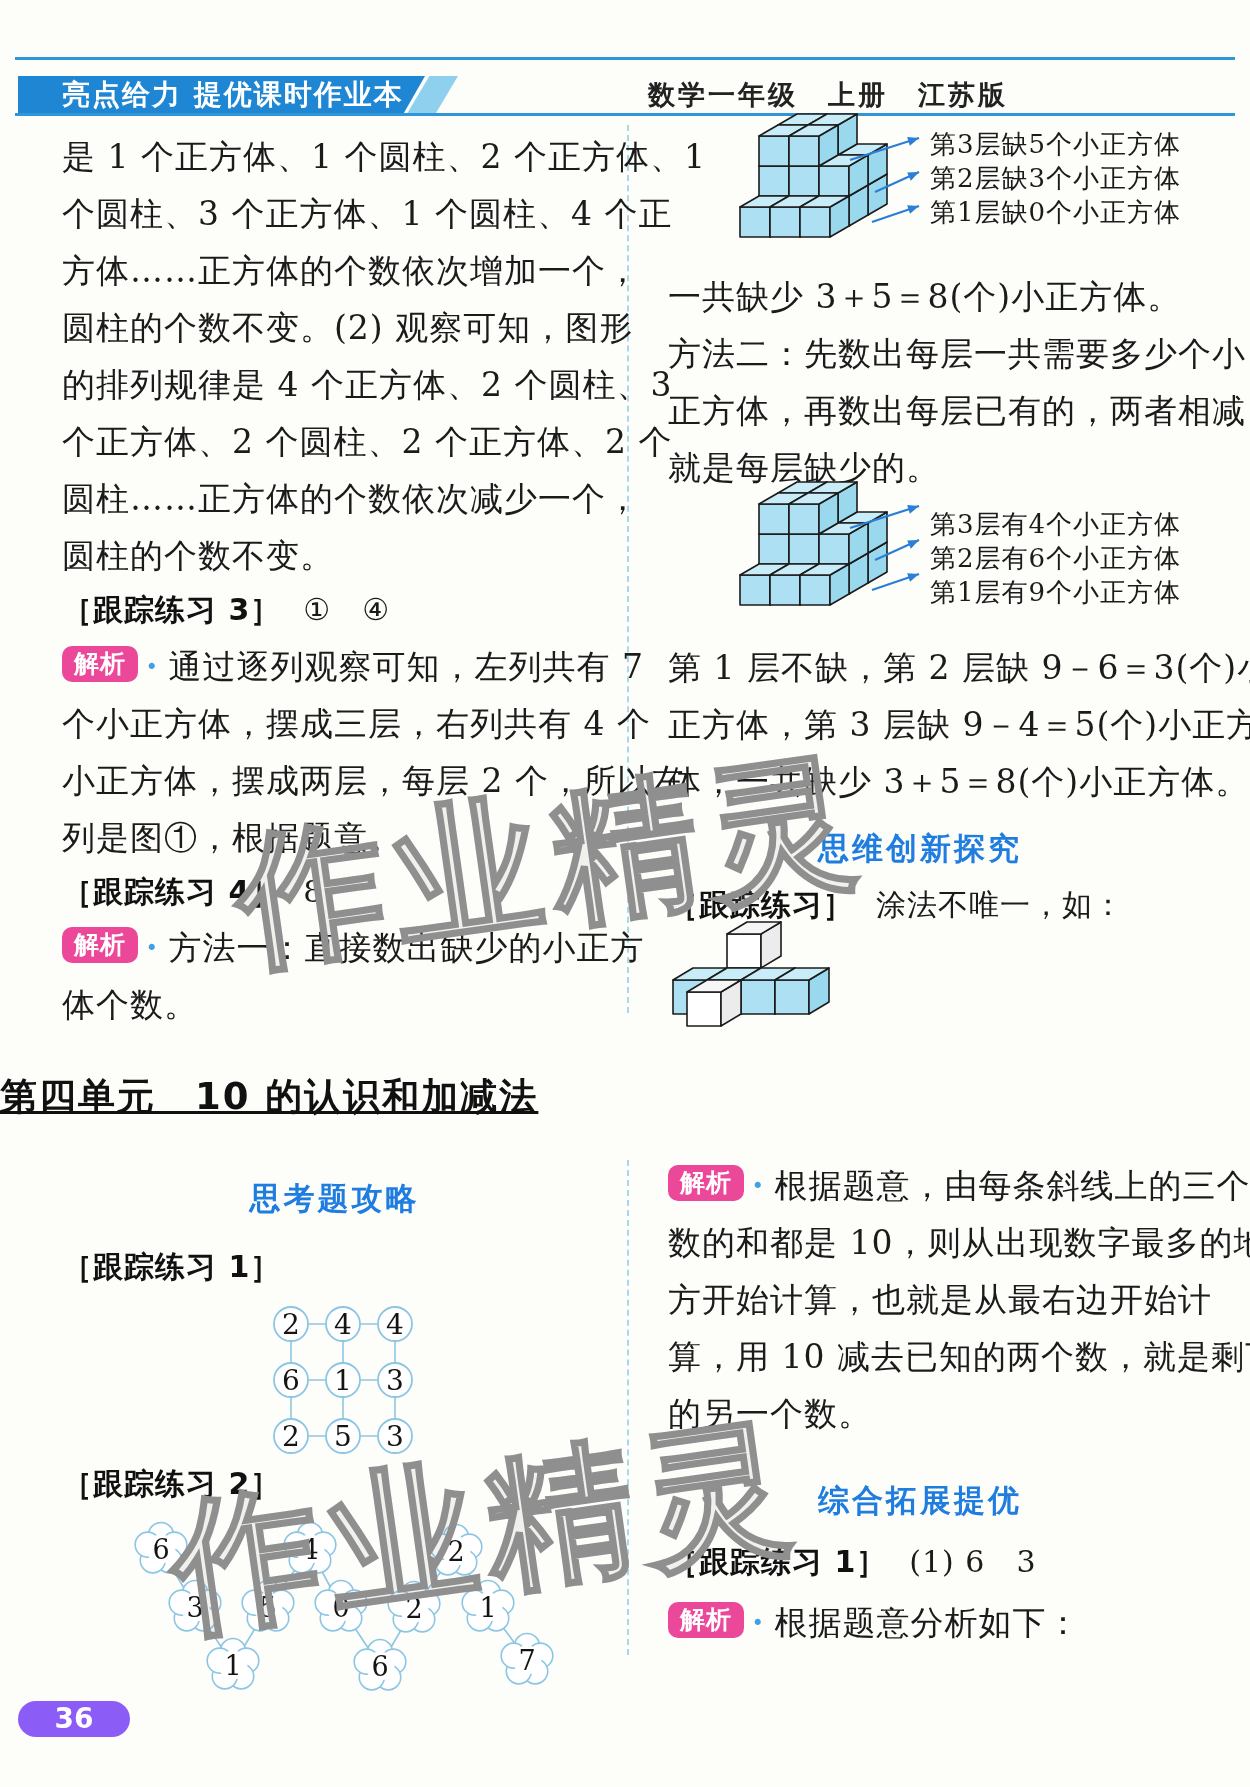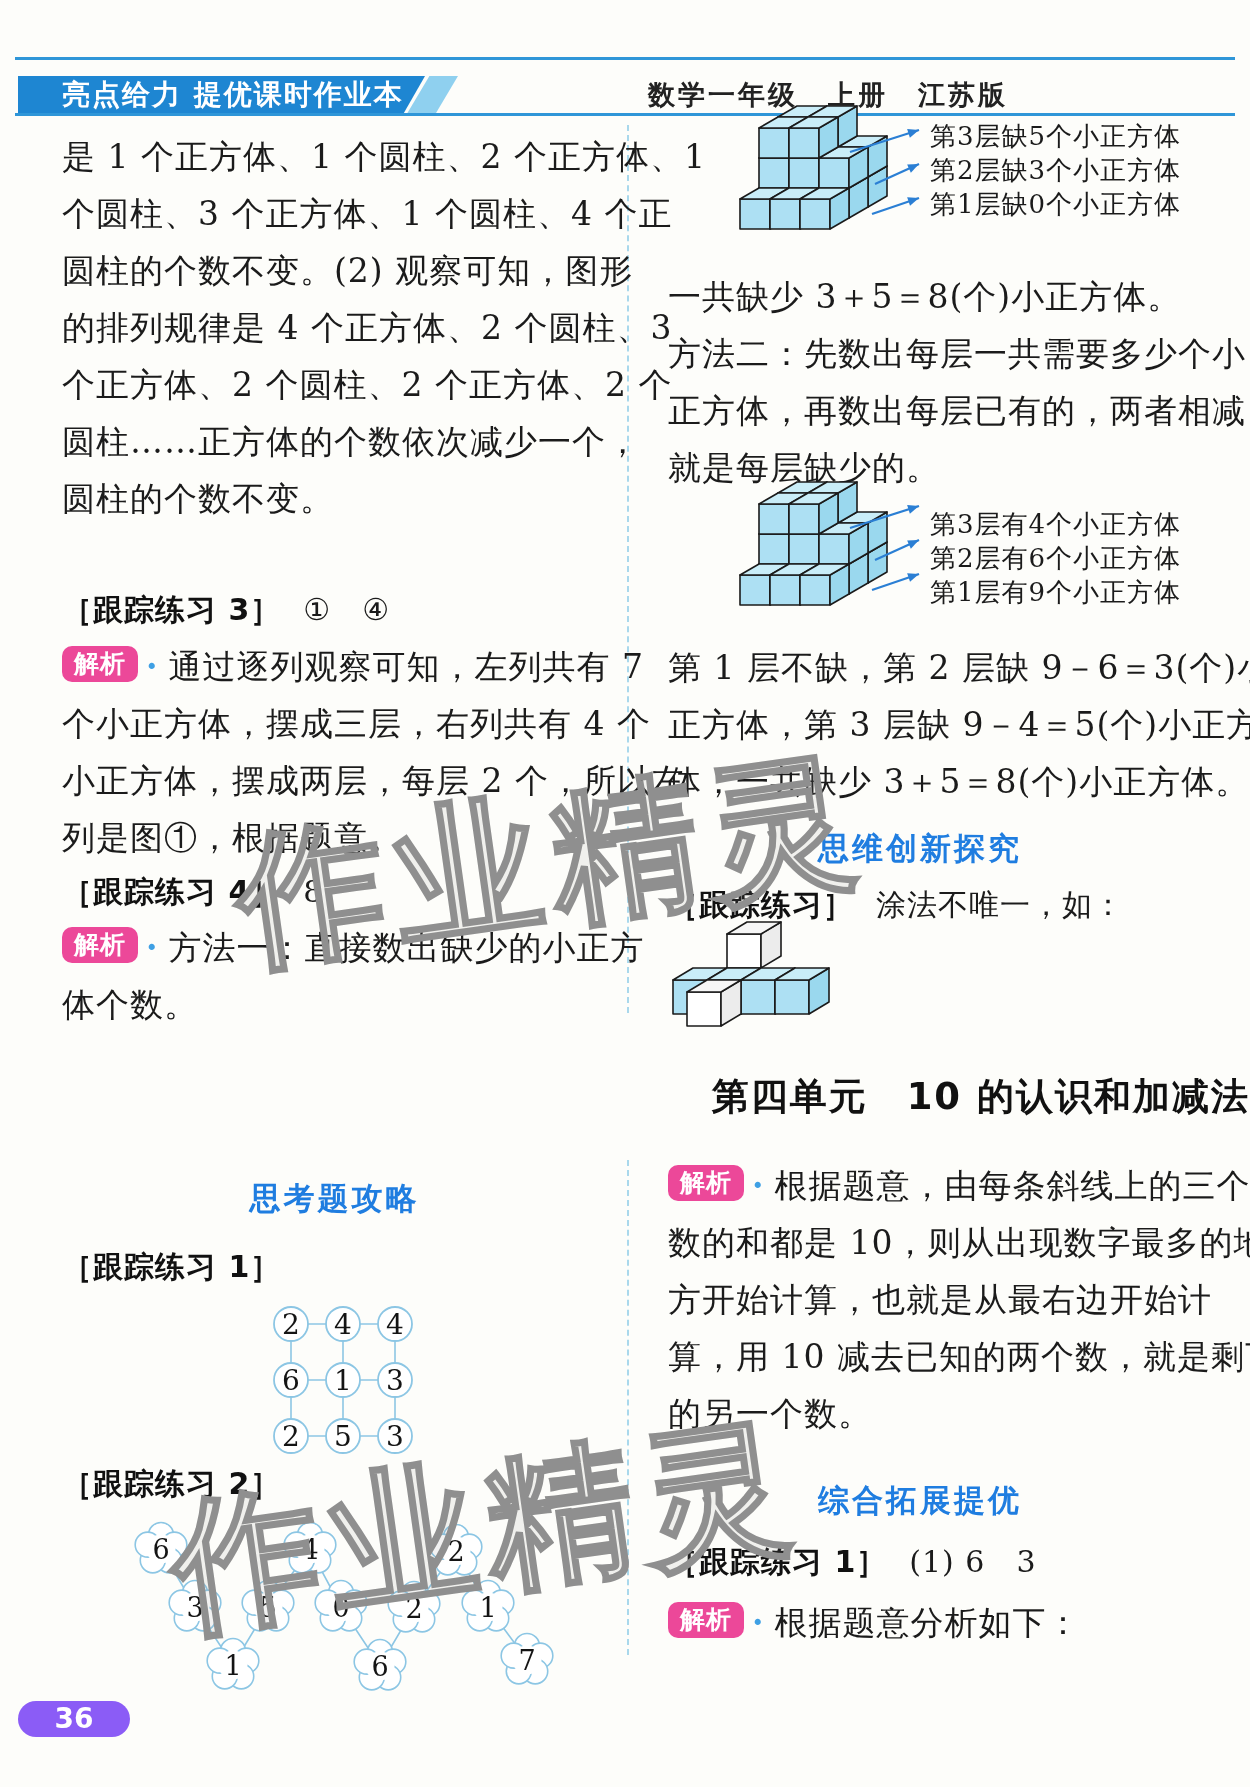--- a/index.html
+++ b/index.html
@@ -20,21 +20,21 @@
   .figlabel{height:34px;line-height:34px;font-size:26px;letter-spacing:1px;white-space:nowrap;}
   .wm{font-family:"DejaVu Sans","Liberation Sans",sans-serif;font-weight:700;font-size:148px;letter-spacing:10px;
       color:rgba(150,150,150,0.12);-webkit-text-stroke:2.5px #8f8f8f;white-space:nowrap;z-index:6;pointer-events:none;}
   .pagebadge{background:#8b5cf6;color:#fff;font-family:"DejaVu Sans","Liberation Sans",sans-serif;
              font-weight:700;font-size:28px;text-align:center;line-height:36px;border-radius:18px;}
   .ribbon{background:#1e86d2;clip-path:polygon(0 0,96% 0,91% 100%,0 100%);}
   .ribbon-accent{background:#8fd0ef;clip-path:polygon(93.5% 0,100% 0,95% 100%,88.5% 100%);}
   .brand{color:#fff;font-weight:700;font-size:28px;letter-spacing:2px;line-height:36px;text-align:right;}
   .edition{color:#222;font-weight:700;font-size:27px;letter-spacing:3px;line-height:36px;}
   .sectitle{font-family:"DejaVu Sans","Liberation Sans",sans-serif;font-weight:700;font-size:37px;
-            letter-spacing:2px;text-align:right;color:#111;}
+            letter-spacing:2px;text-align:left;color:#111;text-decoration:underline;}
 </style>
 </head>
 <body>
 
 <div id="page">
 
   <div class="abs rule" style="left:15px;top:57px;width:1220px;"></div>
   <div class="abs ribbon-accent" style="left:18px;top:76px;width:440px;height:37px;"></div>
   <div class="abs ribbon" style="left:18px;top:76px;width:424px;height:37px;"></div>
   <div class="abs brand sans" style="left:62px;top:77px;">亮点给力 提优课时作业本</div>
@@ -43,20 +43,21 @@
 
   <div class="abs divider" style="left:627px;top:125px;height:888px;"></div>
   <div class="abs divider" style="left:627px;top:1160px;height:495px;"></div>
 
   <div class="abs wm" style="left:235px;top:762px;transform:rotate(-8deg);">作业精灵</div>
   <div class="abs wm" style="left:170px;top:1428px;transform:rotate(-8deg);">作业精灵</div>
 
   <div class="abs" style="left:62px;top:128px;width:550px;">
     <div class="tline">是 1 个正方体、1 个圆柱、2 个正方体、1</div>
     <div class="tline">个圆柱、3 个正方体、1 个圆柱、4 个正</div>
+    <div class="tline">方体……正方体的个数依次增加一个，</div>
     <div class="tline">圆柱的个数不变。(2) 观察可知，图形</div>
     <div class="tline">的排列规律是 4 个正方体、2 个圆柱、3</div>
     <div class="tline">个正方体、2 个圆柱、2 个正方体、2 个</div>
     <div class="tline">圆柱……正方体的个数依次减少一个，</div>
     <div class="tline">圆柱的个数不变。</div>
   </div>
 
   <div class="abs tline" style="left:62px;top:580px;">
     <span class="exlabel">［跟踪练习 3］</span><span class="exans">①　④</span>
   </div>
@@ -70,21 +71,21 @@
 
   <div class="abs tline" style="left:62px;top:862px;">
     <span class="exlabel">［跟踪练习 4］</span><span class="exans">8</span>
   </div>
 
   <div class="abs" style="left:62px;top:919px;width:550px;">
     <div class="tline"><span class="badge">解析</span><span class="bdot">·</span><span>方法一：直接数出缺少的小正方</span></div>
     <div class="tline">体个数。</div>
   </div>
 
-  <div class="abs" style="left:645px;top:102px;width:545px;height:142px;text-align:center;">
+  <div class="abs" style="left:645px;top:110px;width:545px;height:142px;text-align:center;">
     <svg id="fig1-svg" width="280" height="142" style="position:absolute;left:0;top:0;">
         <polygon points="133,105 163,105 163,75 133,75" fill="#ade0f3" stroke="#1b1b1b" stroke-width="1.6" stroke-linejoin="round"></polygon>
         <polygon points="163,105 182,94 182,64 163,75" fill="#9ad8ee" stroke="#1b1b1b" stroke-width="1.6" stroke-linejoin="round"></polygon>
         <polygon points="133,75 163,75 182,64 152,64" fill="#c9edf8" stroke="#1b1b1b" stroke-width="1.6" stroke-linejoin="round"></polygon>
         <polygon points="163,105 193,105 193,75 163,75" fill="#ade0f3" stroke="#1b1b1b" stroke-width="1.6" stroke-linejoin="round"></polygon>
         <polygon points="193,105 212,94 212,64 193,75" fill="#9ad8ee" stroke="#1b1b1b" stroke-width="1.6" stroke-linejoin="round"></polygon>
         <polygon points="163,75 193,75 212,64 182,64" fill="#c9edf8" stroke="#1b1b1b" stroke-width="1.6" stroke-linejoin="round"></polygon>
         <polygon points="193,105 223,105 223,75 193,75" fill="#ade0f3" stroke="#1b1b1b" stroke-width="1.6" stroke-linejoin="round"></polygon>
         <polygon points="223,105 242,94 242,64 223,75" fill="#9ad8ee" stroke="#1b1b1b" stroke-width="1.6" stroke-linejoin="round"></polygon>
         <polygon points="193,75 223,75 242,64 212,64" fill="#c9edf8" stroke="#1b1b1b" stroke-width="1.6" stroke-linejoin="round"></polygon>

